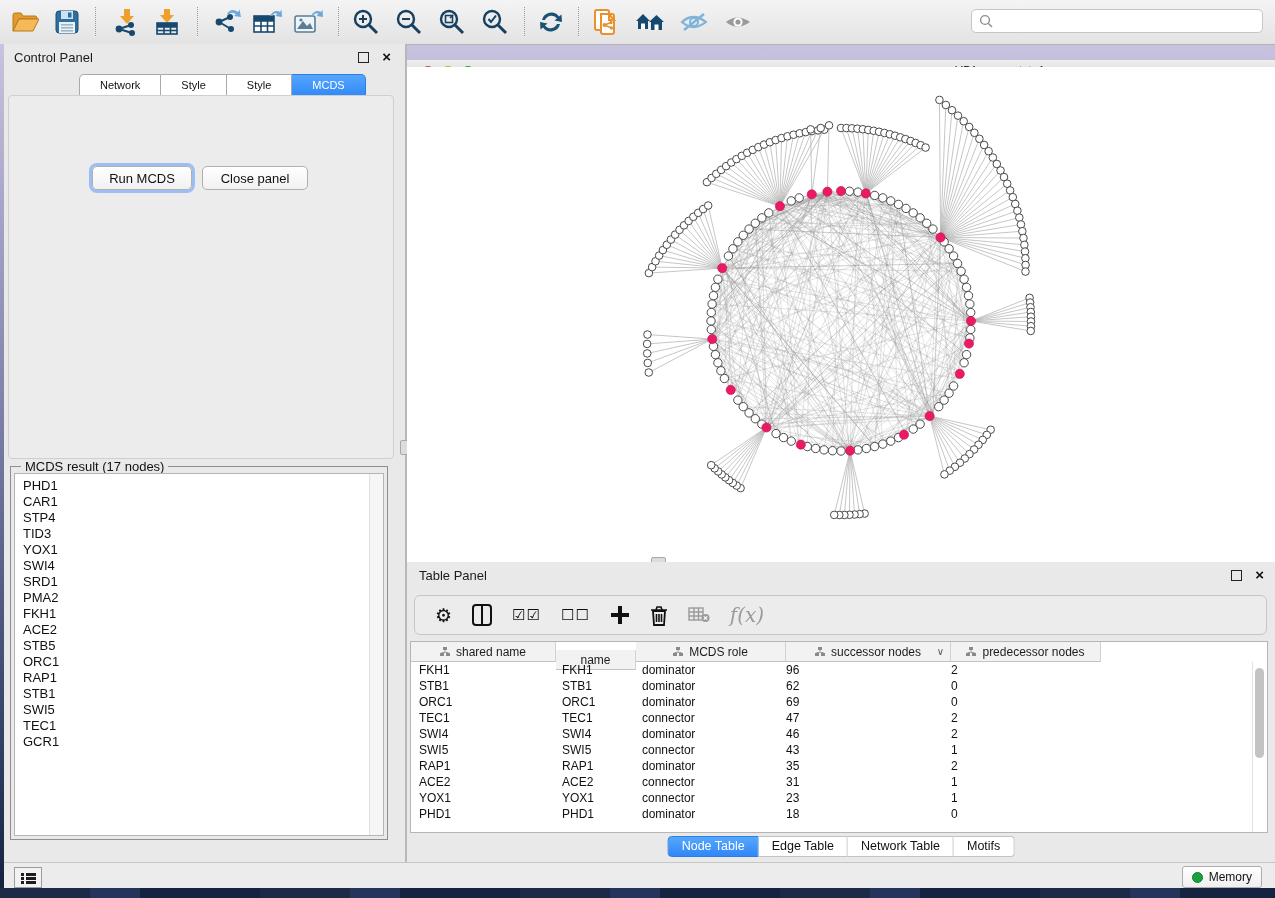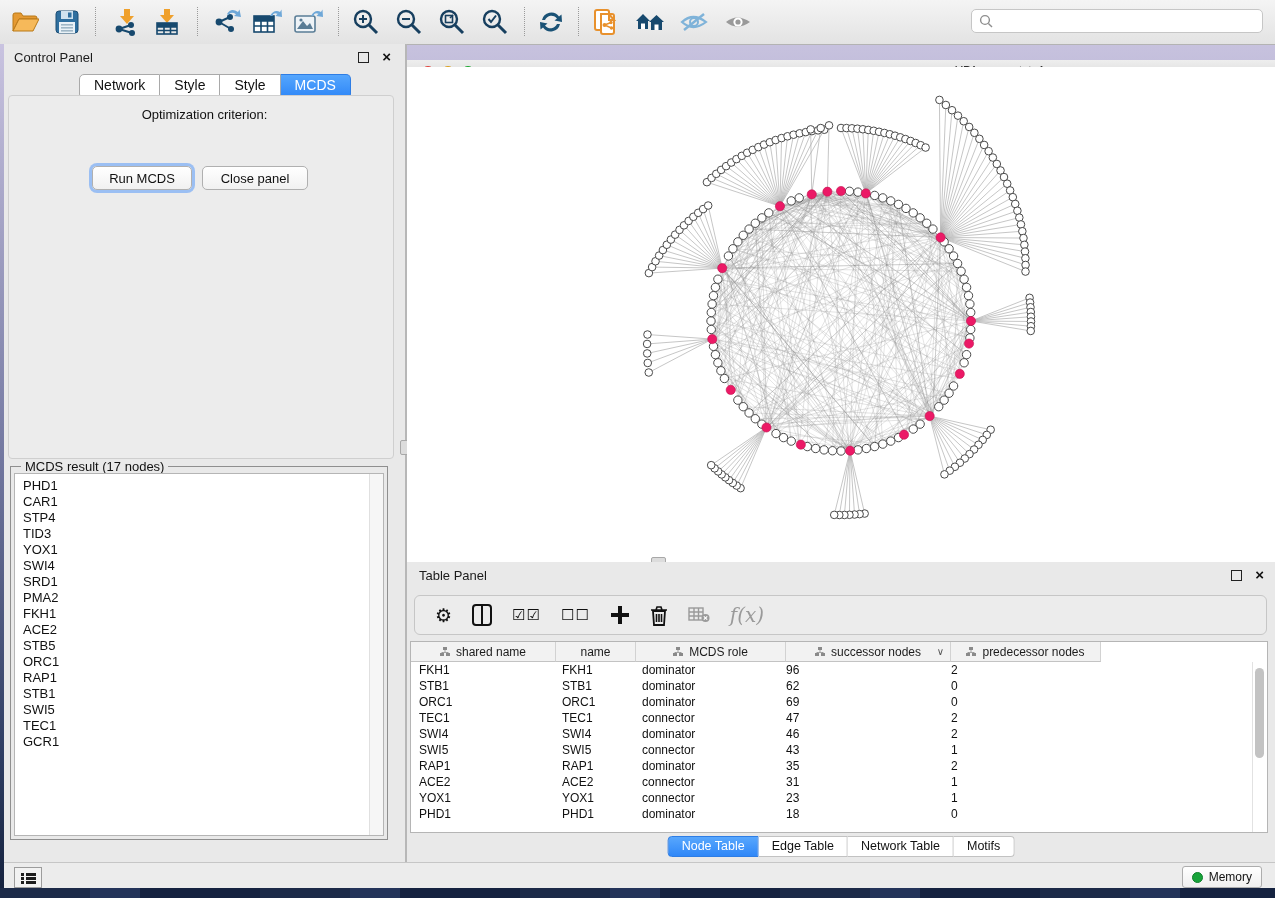--- a/index.html
+++ b/index.html
@@ -20,21 +20,21 @@
   #bottomwall{left:0;top:888px;width:1275px;height:10px;background:repeating-linear-gradient(90deg,#1c2a48 0 90px,#24345a 90px 140px,#152240 140px 260px)}
   #vsplit{left:405px;top:44px;width:2px;height:818px;background:#b7b7b7}
   .grip{background:#dcdcdc;border:1px solid #a8a8a8;border-radius:2px}
   
   #cpanel{left:4px;top:44px;width:401px;height:818px;background:#e9e9e9}
   .panel-head{position:absolute;left:0;top:0;width:100%;height:26px}
   .panel-title{position:absolute;left:10px;top:6px;font-size:13px;color:#1b1b1b}
   .win-float{position:absolute;top:8px;width:9px;height:9px;border:1.5px solid #222}
   .win-close{position:absolute;top:4px;font-size:15px;font-weight:700;color:#111;line-height:17px}
   #cp-tabs{position:absolute;left:75px;top:30px;height:21px;display:flex}
-  .seg{height:25px;line-height:21px;padding:0 14px;font-size:14px;background:#fff;border:1px solid #a9a9a9;
+  .seg{height:25px;line-height:21px;padding:0 20px;font-size:11px;background:#fff;border:1px solid #a9a9a9;
        border-left:none;color:#111;box-sizing:border-box}
   .seg:first-child{border-left:1px solid #a9a9a9;border-radius:5px 0 0 5px}
   .seg:last-child{border-radius:0 5px 5px 0}
   .seg.sel{background:linear-gradient(#55a6fd,#2e86f7);border-color:#2e7de4;color:#fff}
   #cp-box{position:absolute;left:4px;top:51px;width:384px;height:362px;background:#ececec;
           border:1px solid #cfcfcf;border-radius:4px}
   #opt-label{position:absolute;left:0;top:63px;width:100%;text-align:center;font-size:13px;color:#111}
   #opt-select{position:absolute;left:40px;top:88px;width:316px;height:24px;background:#fff;border:1px solid #b2b2b2;
               border-radius:5px;box-sizing:border-box;display:flex;align-items:center}
   #opt-select .val{font-size:13px;color:#111;padding-left:10px;flex:1}
@@ -253,21 +253,20 @@
     <span class="win-float" style="right:36px"></span>
     <span class="win-close" style="right:14px">×</span>
   </div>
   <div id="cp-tabs">
       <span class="seg">Network</span>
       <span class="seg">Style</span>
       <span class="seg">Style</span>
       <span class="seg sel">MCDS</span>
     </div>
   <div id="cp-box"></div>
-  <div id="opt-label">Optimization criterion:</div>
   <div class="pushbtn" id="run-btn">Run MCDS</div>
   <div class="pushbtn" id="closep-btn">Close panel</div>
   <div id="mcds-group">
     <span id="mcds-title">MCDS result (17 nodes)</span>
     <div id="mcds-list">
       <div id="mcds-items">
           <div>PHD1</div>
           <div>CAR1</div>
           <div>STP4</div>
           <div>TID3</div>
@@ -1078,21 +1077,21 @@
           <svg class="tree" width="10" height="9" viewBox="0 0 10 9">
             <g fill="#8a8a8a">
               <rect x="3" y="0" width="4" height="3"></rect>
               <rect x="0" y="6" width="4" height="3"></rect>
               <rect x="6" y="6" width="4" height="3"></rect>
               <path d="M4.6 3 h0.8 v2 h-0.8 Z M1.6 5 h6.8 v0.8 h-6.8 Z M1.6 5 h0.8 v1 h-0.8 Z M7.6 5 h0.8 v1 h-0.8 Z"></path>
             </g>
           </svg>
           <span>shared name</span>
         </div>
-        <div class="th" style="width: 80px;">
+        <div class="th" style="width: 80px; margin-top: 8px;">
           <span>name</span>
         </div>
         <div class="th" style="width: 150px;">
           <svg class="tree" width="10" height="9" viewBox="0 0 10 9">
             <g fill="#8a8a8a">
               <rect x="3" y="0" width="4" height="3"></rect>
               <rect x="0" y="6" width="4" height="3"></rect>
               <rect x="6" y="6" width="4" height="3"></rect>
               <path d="M4.6 3 h0.8 v2 h-0.8 Z M1.6 5 h6.8 v0.8 h-6.8 Z M1.6 5 h0.8 v1 h-0.8 Z M7.6 5 h0.8 v1 h-0.8 Z"></path>
             </g>

